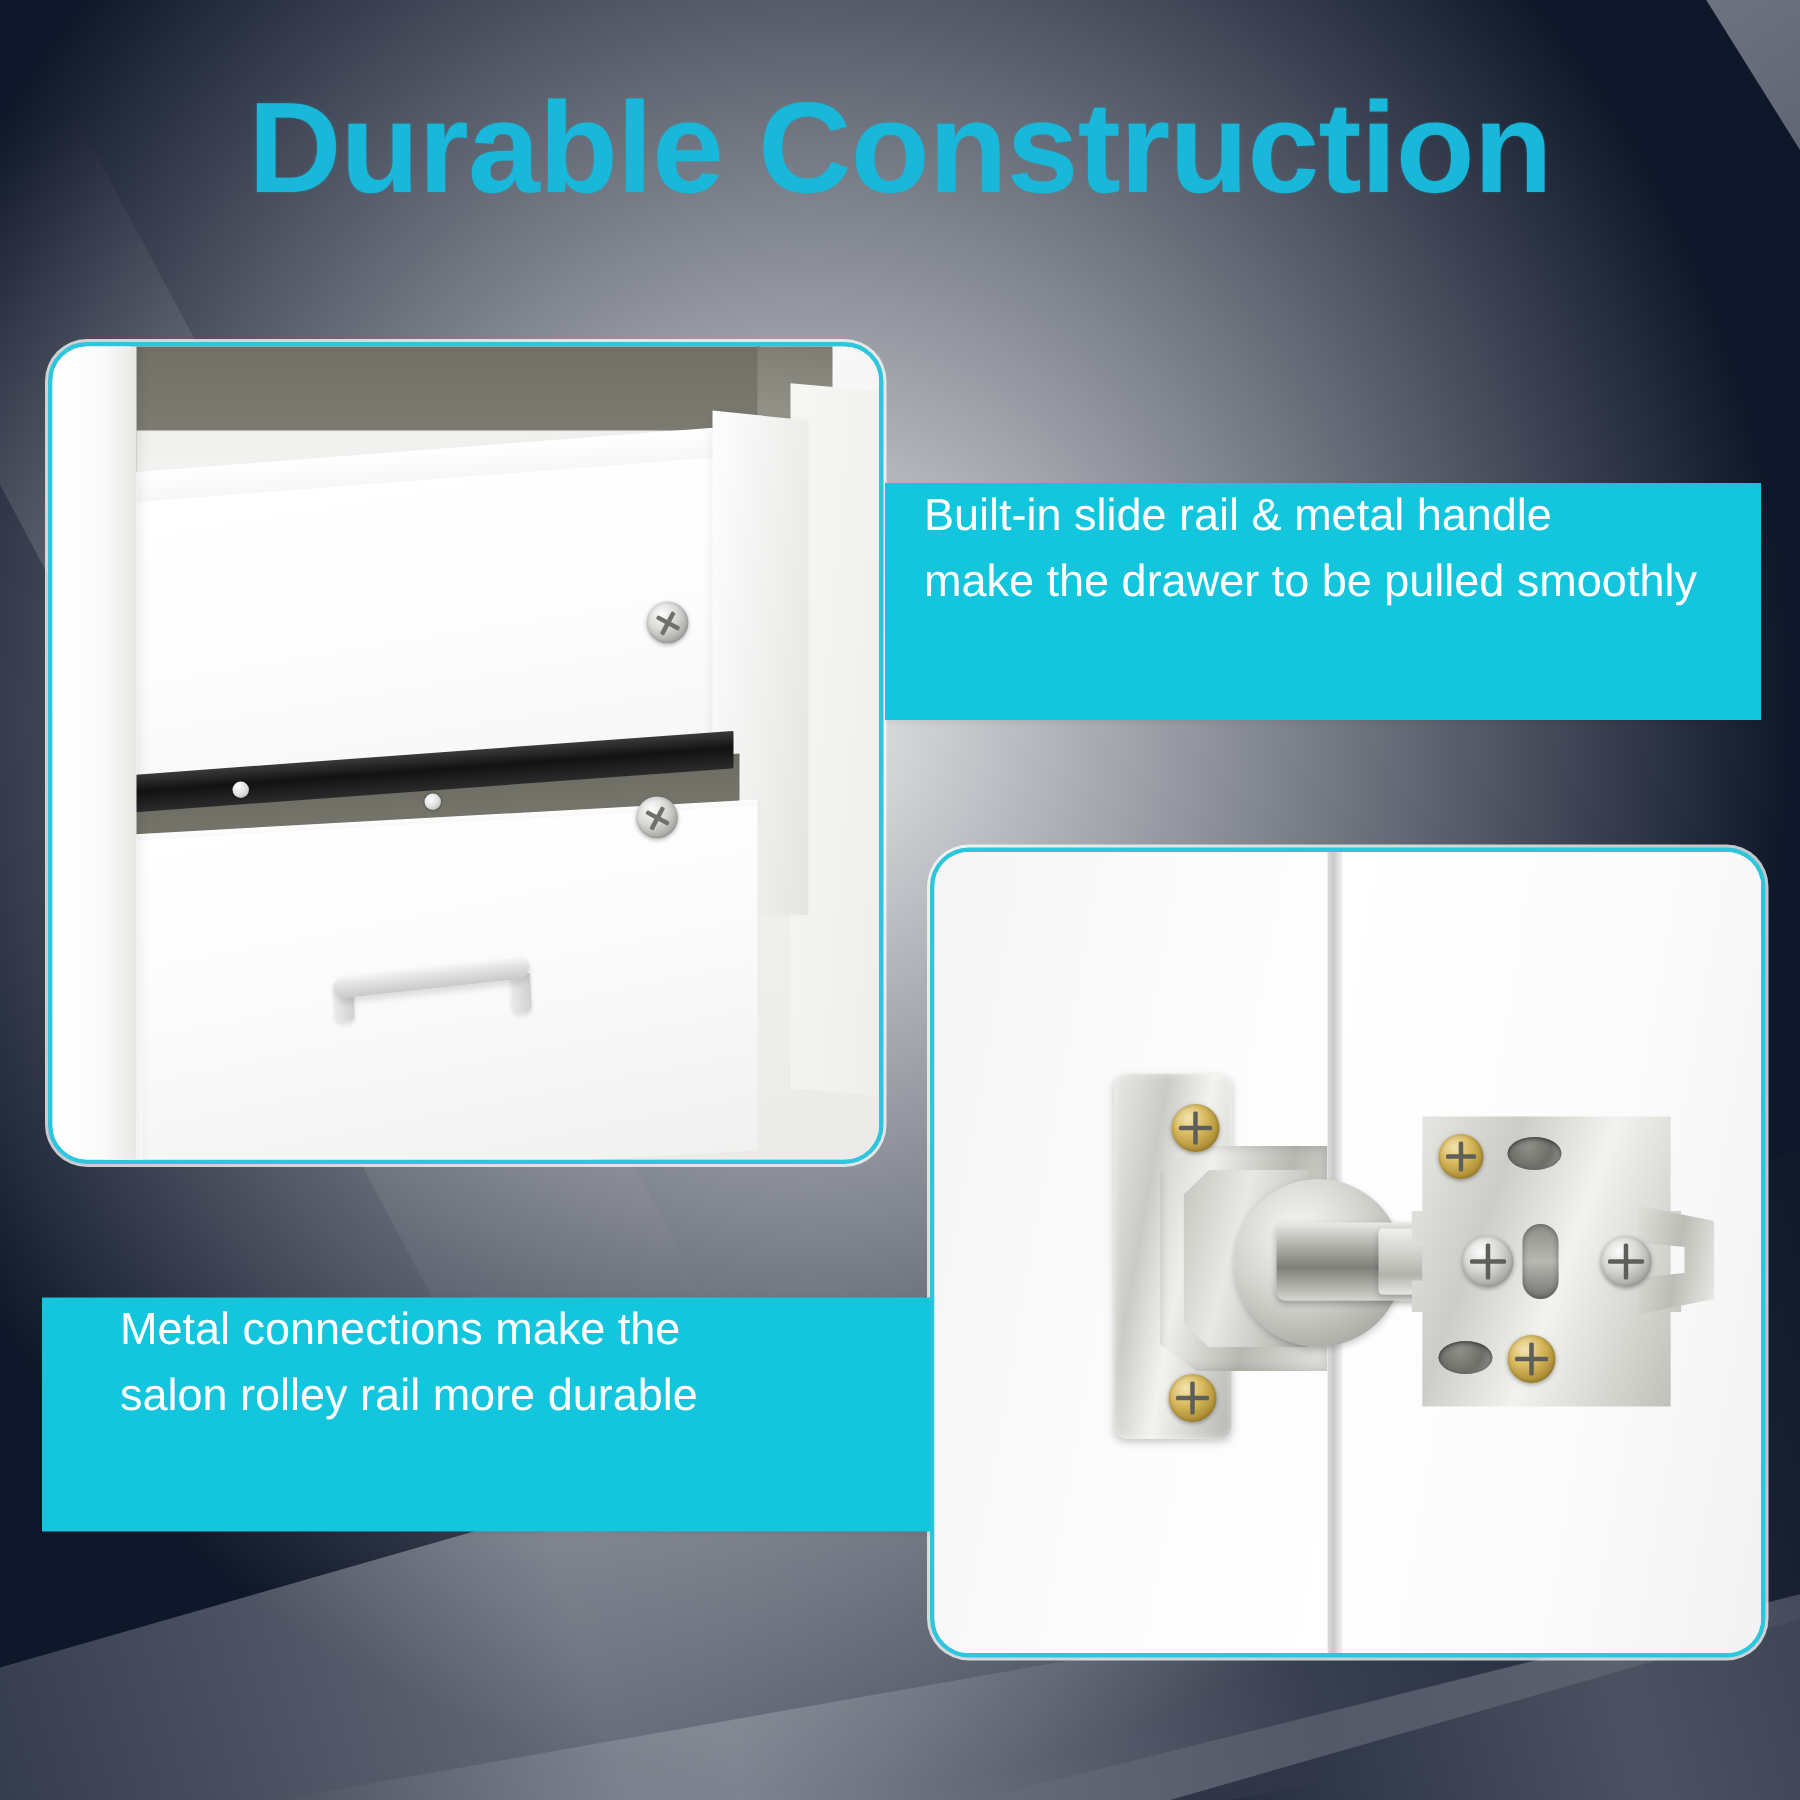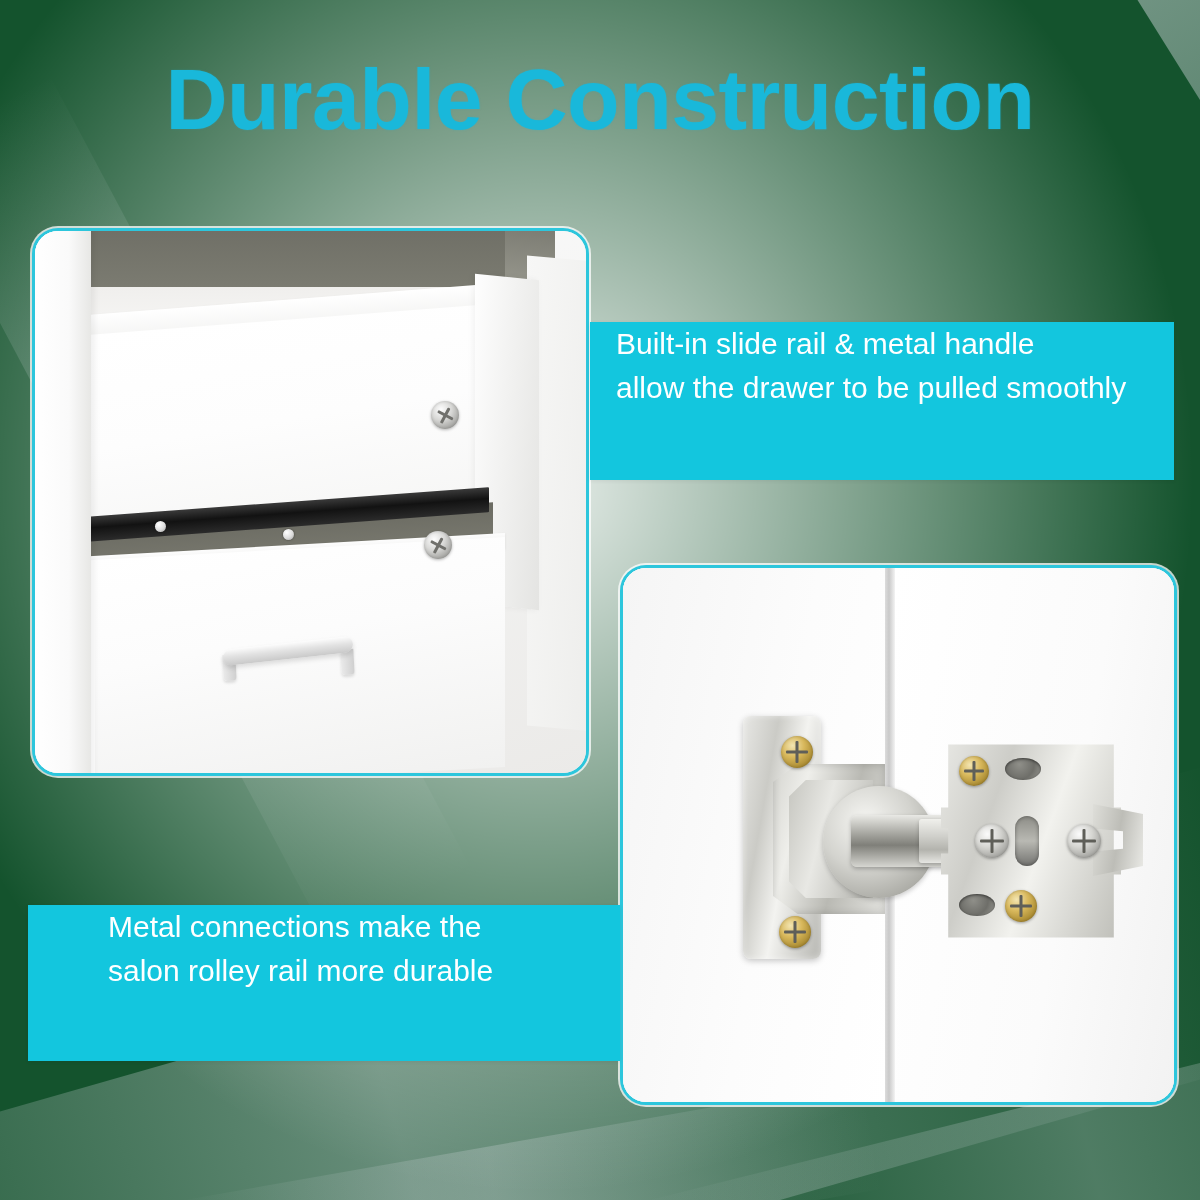--- a/index.html
+++ b/index.html
@@ -6,21 +6,21 @@
 
   html, body {
     width:1200px; height:1200px;
     font-family:"Liberation Sans", sans-serif;
     overflow:hidden;
   }
 
   #stage {
     position:relative;
     width:1200px; height:1200px;
-    background:#14532d;
+    background:#0f172a;
     overflow:hidden;
   }
 
   
   .bg-layer { position:absolute; inset:0; overflow:hidden; }
 
   .streak {
     position:absolute;
     background:linear-gradient(90deg, rgba(222,224,230,0) 0%, rgba(218,221,228,.85) 45%, rgba(230,232,238,0) 100%);
     transform-origin:center;
@@ -310,22 +310,22 @@
     justify-content:flex-start;
     font-size:30px;
     line-height:44px;
     box-shadow:0 1px 4px rgba(0,0,0,.07);
   }
   #banner-1 {
     left:590px; top:322px; width:584px; height:158px;
     padding:0 0 0 26px;
   }
   #banner-2 {
-    left:28px; top:905px; width:592px; height:156px;
-    padding:0 0 0 80px;
+    left:28px; top:865px; width:592px; height:156px;
+    padding:0 0 0 52px;
   }
   .banner .line { white-space:nowrap; }
 </style>
 </head>
 <body>
 
 <div id="stage">
 
   <div class="bg-layer">
     <div class="streak s1"></div>
@@ -413,21 +413,21 @@
         </div>
       <div id="hs-6" class="hscrew brass">
           <i></i>
           <b></b>
         </div>
     </div>
   </div>
 
   <div id="banner-1" class="banner">
     <span class="line">Built-in slide rail &amp; metal handle</span>
-    <span class="line">allow the drawer to be pulled smoothly</span>
+    <span class="line">make the drawer to be pulled smoothly</span>
   </div>
 
   <div id="banner-2" class="banner">
     <span class="line">Metal connections make the</span>
     <span class="line">salon rolley rail more durable</span>
   </div>
 
 </div>
 
 </body></html>

